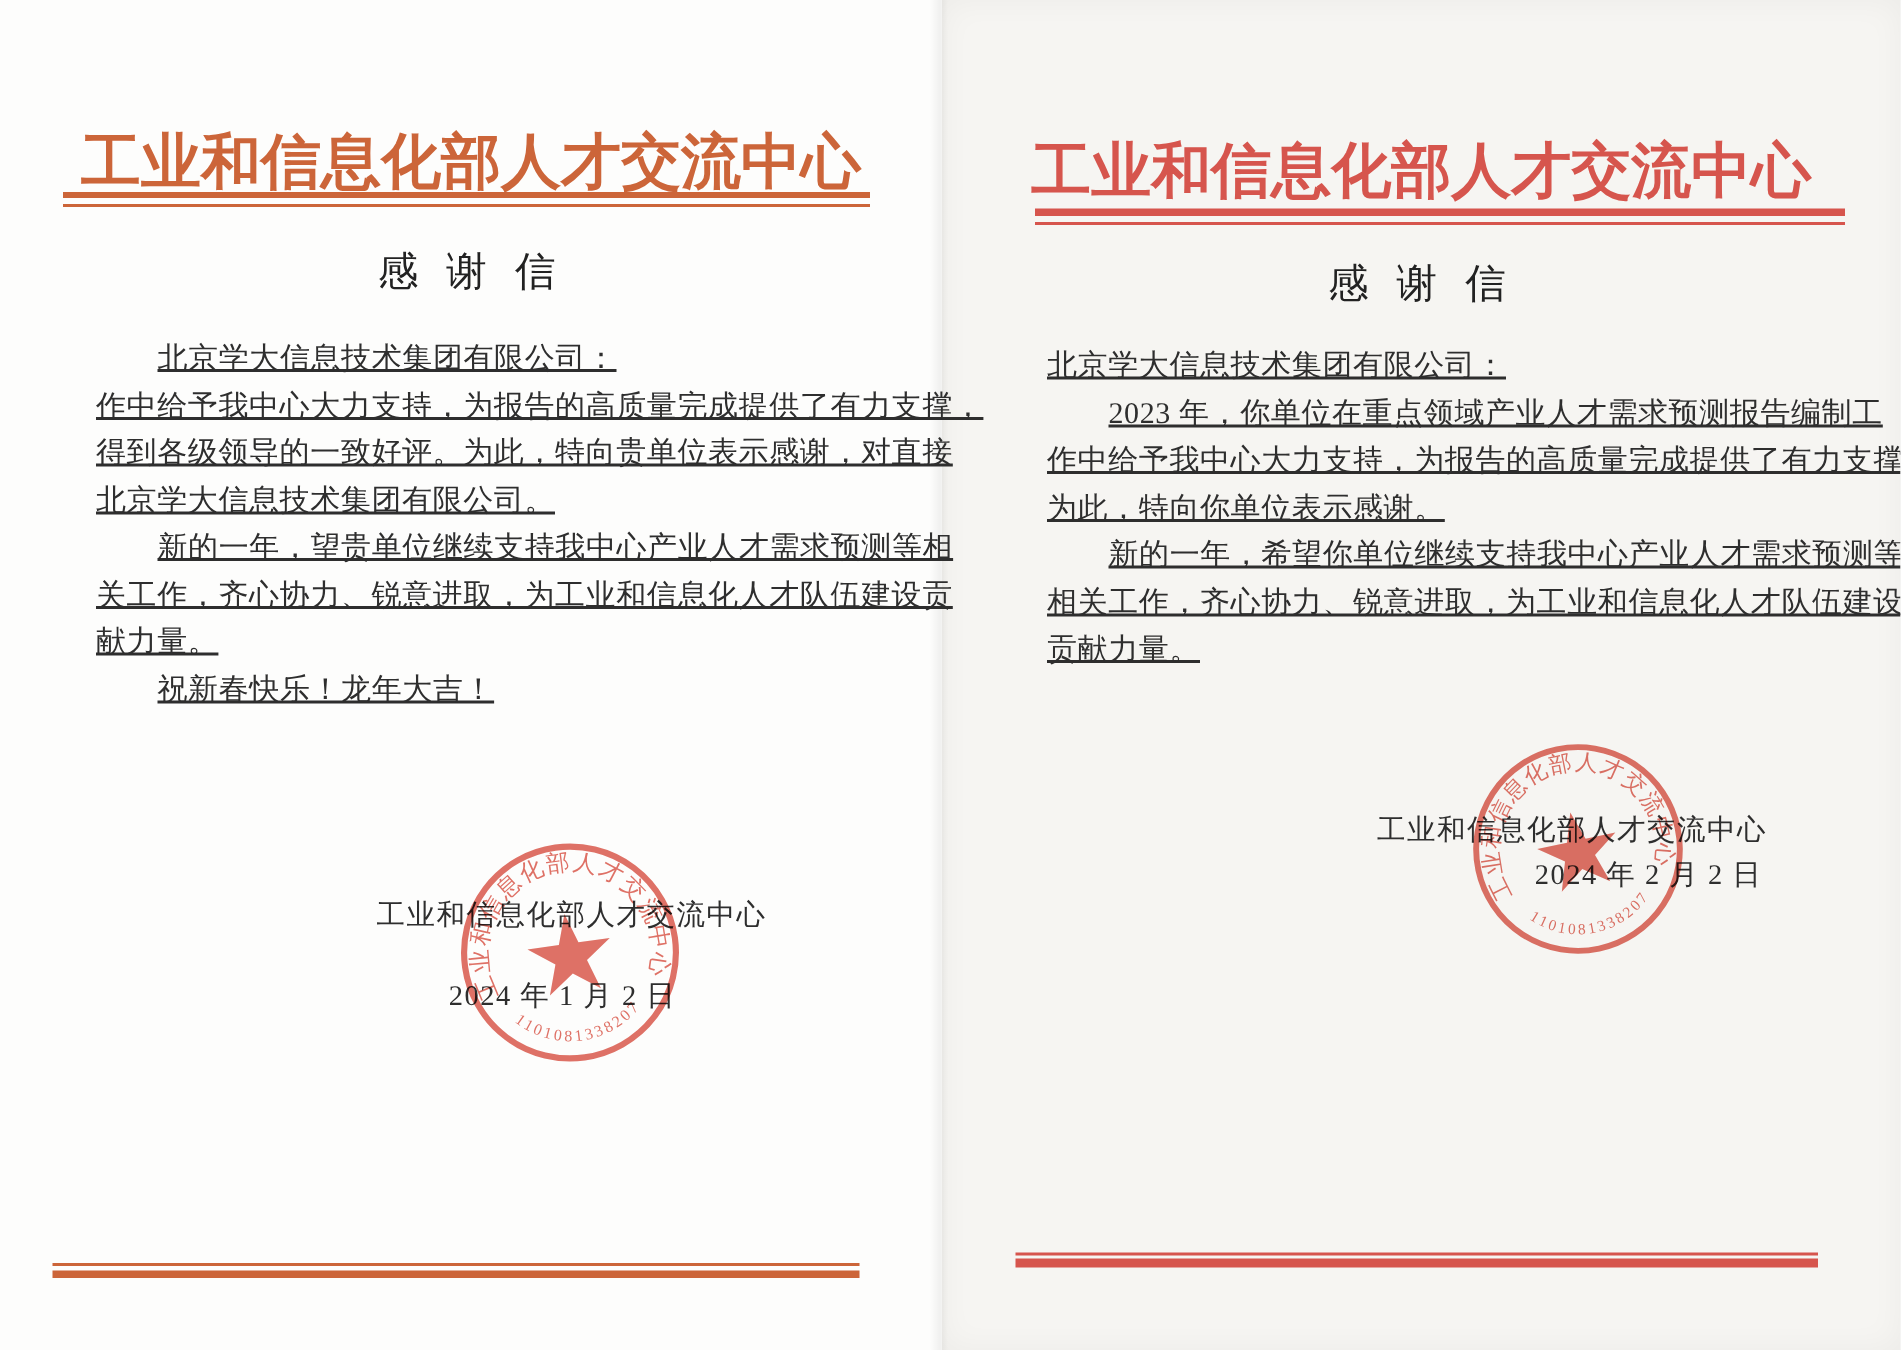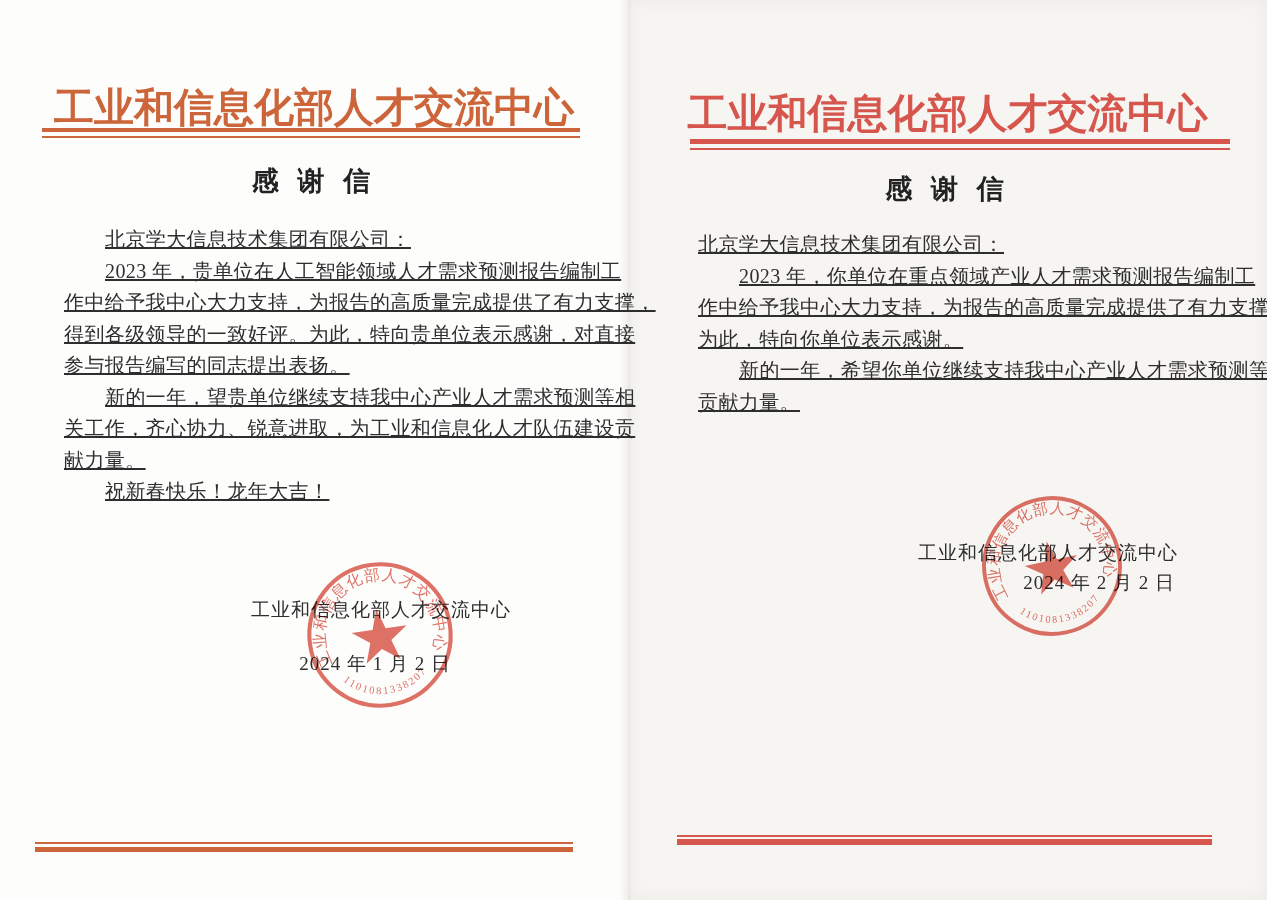--- a/index.html
+++ b/index.html
@@ -29,21 +29,21 @@
   #rule-r-h1{left:690px;top:139px;width:540px;height:5px;background:#d6554d;}
   #rule-r-h2{left:690px;top:148px;width:540px;height:2px;background:#d6554d;}
   
   #rule-l-f1{left:35px;top:842px;width:538px;height:2px;background:#cc6539;}
   #rule-l-f2{left:35px;top:847px;width:538px;height:5px;background:#cc6539;}
   
   #rule-r-f1{left:677px;top:835px;width:535px;height:2px;background:#d6554d;}
   #rule-r-f2{left:677px;top:839px;width:535px;height:6px;background:#d6554d;}
 
   .doc-title{
-    position:absolute;text-align:center;font-weight:bold;color:#222;
+    position:absolute;text-align:center;font-weight:normal;color:#222;
     font-size:27px;letter-spacing:6px;white-space:nowrap;
   }
   #title-left{left:0;top:163px;width:628px;}
   #title-right{left:628px;top:171px;width:639px;}
 
   .body-block{position:absolute;color:#2e2e2e;font-size:20px;letter-spacing:0.4px;text-decoration:underline;}
   #body-left{left:64px;top:224px;width:516px;}
   #body-right{left:698px;top:229px;width:512px;}
   .bline{height:31.5px;line-height:31.5px;white-space:nowrap;}
   .indent{padding-left:41px;}
@@ -69,24 +69,23 @@
   <div class="seam"></div>
 
   <div class="letter-head" id="head-left">工业和信息化部人才交流中心</div>
   <div class="rule" id="rule-l-h1"></div>
   <div class="rule" id="rule-l-h2"></div>
 
   <div class="doc-title" id="title-left">感 谢 信</div>
 
   <div class="body-block" id="body-left">
     <div class="bline indent">北京学大信息技术集团有限公司：</div>
-    <div class="bline indent">2023 年，贵单位在人工智能领域人才需求预测报告编制工</div>
     <div class="bline">作中给予我中心大力支持，为报告的高质量完成提供了有力支撑，</div>
     <div class="bline">得到各级领导的一致好评。为此，特向贵单位表示感谢，对直接</div>
-    <div class="bline">参与报告编写的同志提出表扬。</div>
+    <div class="bline">北京学大信息技术集团有限公司。</div>
     <div class="bline indent">新的一年，望贵单位继续支持我中心产业人才需求预测等相</div>
     <div class="bline">关工作，齐心协力、锐意进取，为工业和信息化人才队伍建设贡</div>
     <div class="bline">献力量。</div>
     <div class="bline indent">祝新春快乐！龙年大吉！</div>
   </div>
 
   <div class="sig" id="sig-left">工业和信息化部人才交流中心</div>
   <div class="sigdate" id="date-left">2024 年 1 月 2 日</div>
 
   <svg class="seal" id="seal-left" viewBox="0 0 190 190">
@@ -112,20 +111,21 @@
   <div class="rule" id="rule-r-h2"></div>
 
   <div class="doc-title" id="title-right">感 谢 信</div>
 
   <div class="body-block" id="body-right">
     <div class="bline">北京学大信息技术集团有限公司：</div>
     <div class="bline indent">2023 年，你单位在重点领域产业人才需求预测报告编制工</div>
     <div class="bline">作中给予我中心大力支持，为报告的高质量完成提供了有力支撑。</div>
     <div class="bline">为此，特向你单位表示感谢。</div>
     <div class="bline indent">新的一年，希望你单位继续支持我中心产业人才需求预测等</div>
+    <div class="bline">相关工作，齐心协力、锐意进取，为工业和信息化人才队伍建设</div>
     <div class="bline">贡献力量。</div>
   </div>
 
   <div class="sig" id="sig-right">工业和信息化部人才交流中心</div>
   <div class="sigdate" id="date-right">2024 年 2 月 2 日</div>
 
   <svg class="seal" id="seal-right" viewBox="0 0 190 190">
     <defs>
       <path id="sealB-top" d="M 34.3 123.3 A 67 67 0 1 1 155.7 123.3" fill="none"></path>
       <path id="sealB-num" d="M 39.8 141.3 A 72 72 0 0 0 150.2 141.3" fill="none"></path>

